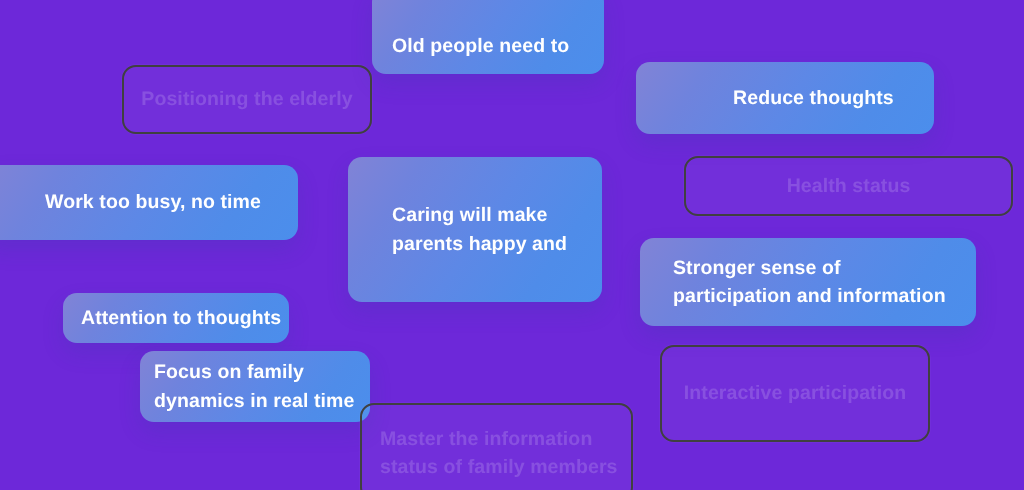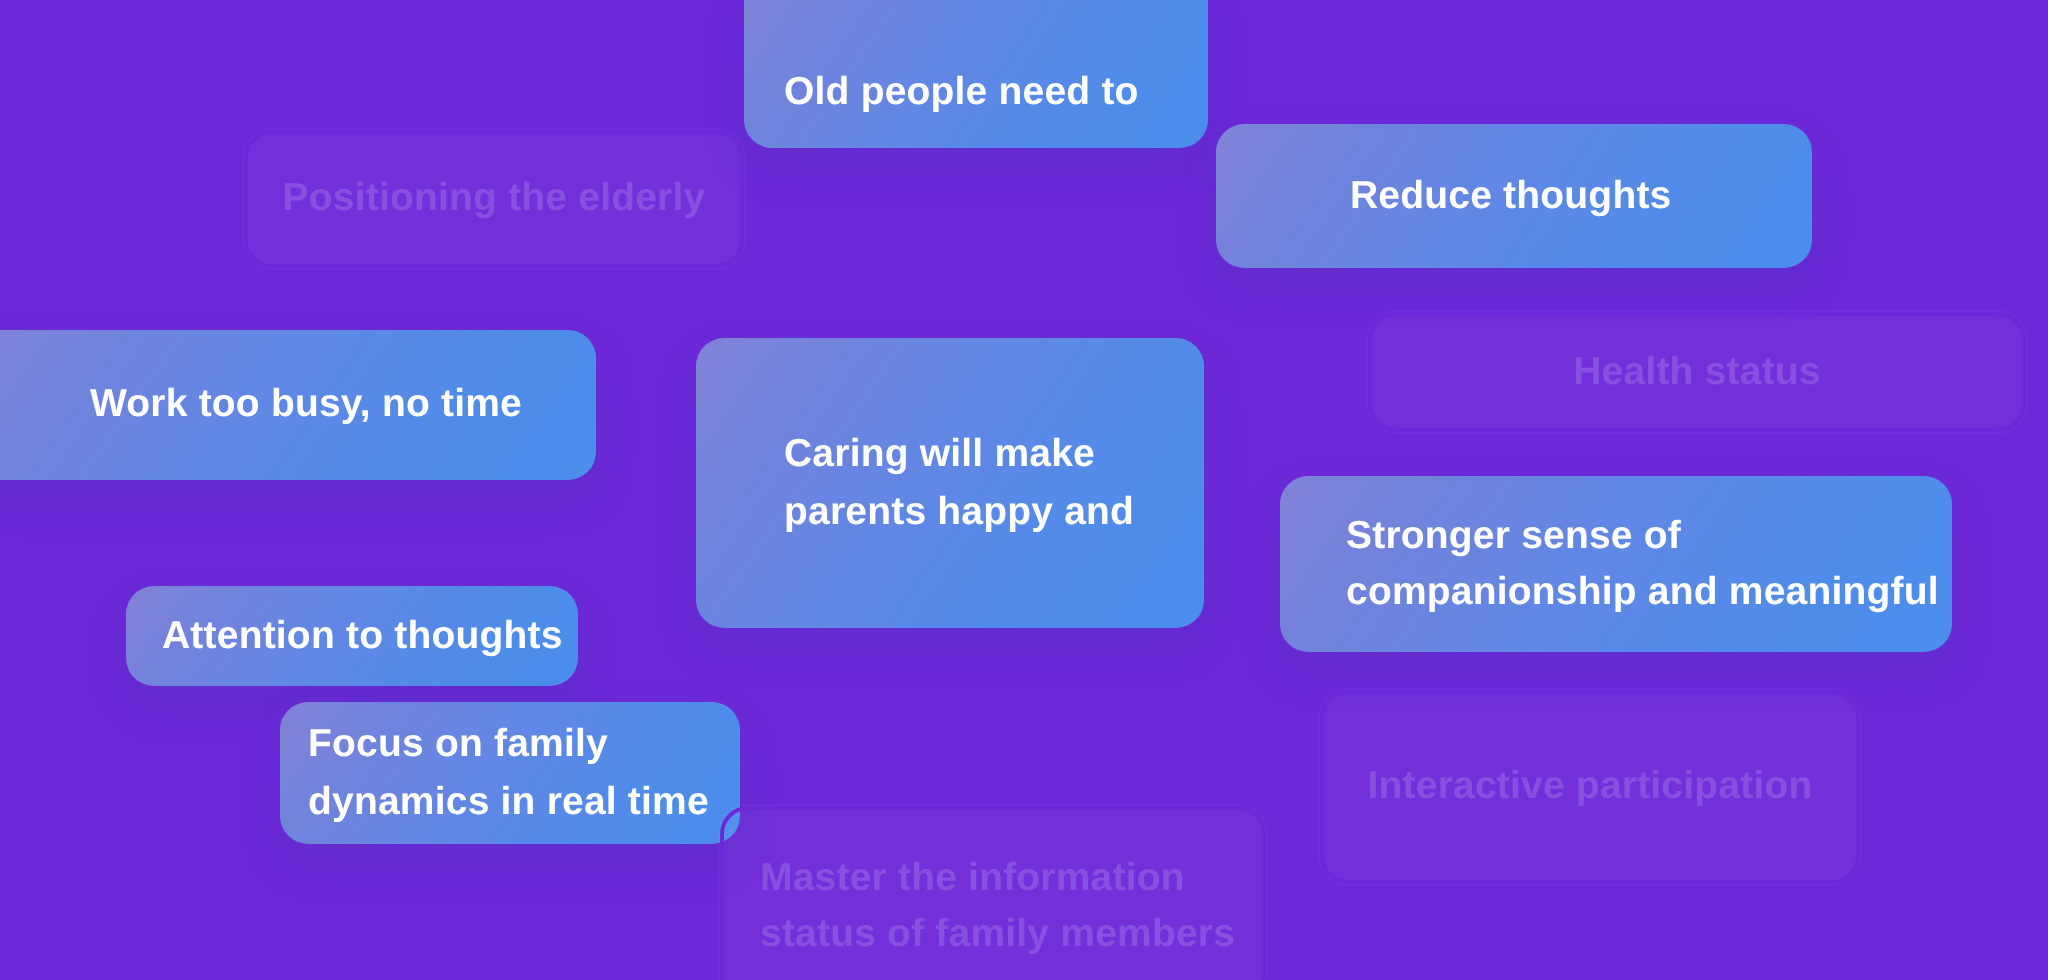--- a/index.html
+++ b/index.html
@@ -36,21 +36,21 @@
   
   .card.filled {
     background-image: linear-gradient(125deg, #8183d6 0%, #6f83dd 22%, #5d88e6 52%, #4f8ce9 78%, #4b8eec 100%);
     box-shadow: 0 10px 22px rgba(40, 70, 150, 0.16);
     padding: 16px 26px;
   }
 
   
   .card.ghost {
     background: rgba(255, 255, 255, 0.035);
-    border: 2px solid #6d28d9;
+    border: 2px solid #404040;
     box-shadow: 0 0 0 1px rgba(255,255,255,0.03);
     color: rgba(255, 255, 255, 0.16);
     padding: 16px 26px;
   }
 
   .card.center {
     align-items: center;
     text-align: center;
   }
 
@@ -58,28 +58,28 @@
     display: block;
     white-space: pre;
   }
 
   
   #card-old-people      { left: 372px;  top: -12px; width: 232px;  height: 86px;  }
   #card-positioning     { left: 122px;  top: 65px;  width: 250px;  height: 69px;  }
   #card-reduce          { left: 608px;  top: 62px;  width: 298px;  height: 72px;  }
   #card-work-busy       { left: -16px;  top: 165px; width: 314px;  height: 75px;  }
   #card-health          { left: 684px;  top: 156px; width: 329px;  height: 60px;  }
-  #card-caring          { left: 348px;  top: 169px; width: 254px;  height: 145px; }
+  #card-caring          { left: 348px;  top: 157px; width: 254px;  height: 145px; }
   #card-stronger        { left: 640px;  top: 238px; width: 336px;  height: 88px;  }
   #card-attention       { left: 63px;   top: 293px; width: 226px;  height: 50px;  }
   #card-focus-family    { left: 140px;  top: 351px; width: 230px;  height: 71px;  }
   #card-interactive     { left: 660px;  top: 345px; width: 270px;  height: 97px;  }
   #card-master-info     { left: 360px;  top: 403px; width: 273px;  height: 98px;  }
 
-  #card-reduce   { justify-content: center; padding-left: 67px; }
+  #card-reduce   { justify-content: center; padding-left: 97px; margin-left: 28px; }
   #card-work-busy{ padding-left: 61px; }
   #card-attention{ padding-left: 18px; }
   #card-caring   { padding-left: 44px; }
   #card-stronger { padding-left: 33px; }
   #card-focus-family { padding-left: 14px; }
   #card-old-people   { padding-left: 20px; justify-content: flex-end; padding-bottom: 14px;}
   #card-master-info  { padding-left: 18px; justify-content: flex-start; padding-top: 20px;}
 </style>
 </head>
 <body>
@@ -106,21 +106,21 @@
     <span class="line">Health status</span>
   </div>
 
   <div class="card filled" id="card-caring">
     <span class="line">Caring will make</span>
     <span class="line">parents happy and</span>
   </div>
 
   <div class="card filled" id="card-stronger">
     <span class="line">Stronger sense of</span>
-    <span class="line">companionship and meaningful</span>
+    <span class="line">participation and information</span>
   </div>
 
   <div class="card filled" id="card-attention">
     <span class="line">Attention to thoughts</span>
   </div>
 
   <div class="card ghost center" id="card-interactive">
     <span class="line">Interactive participation</span>
   </div>
 

